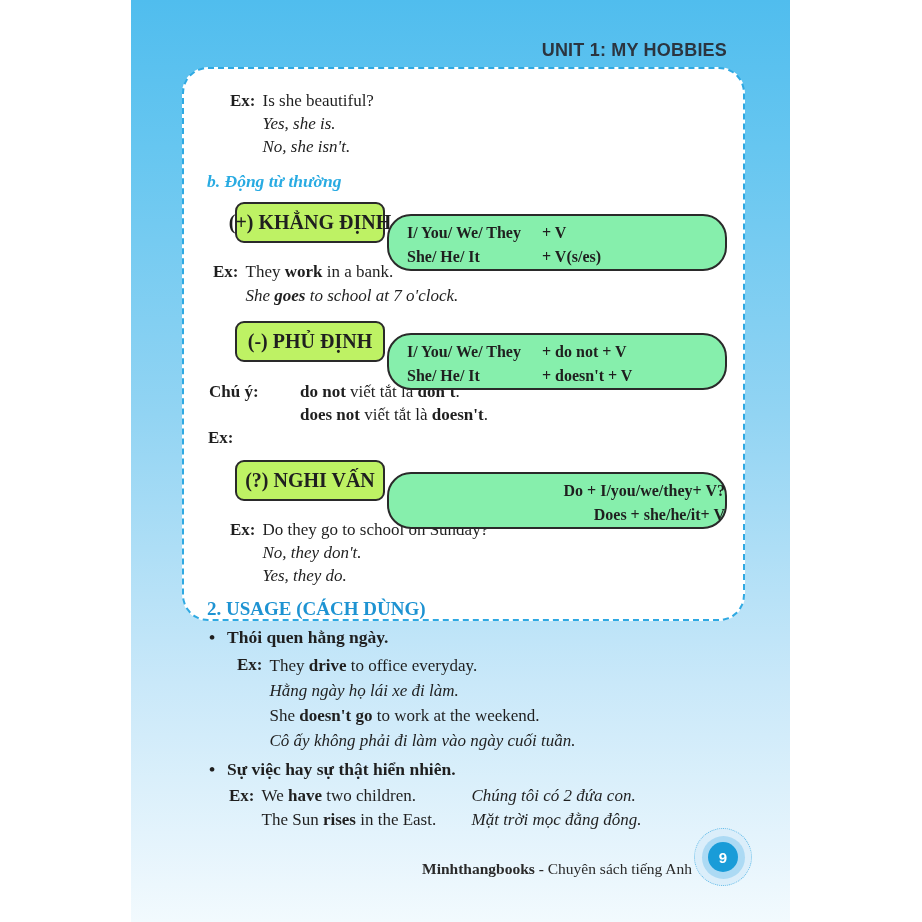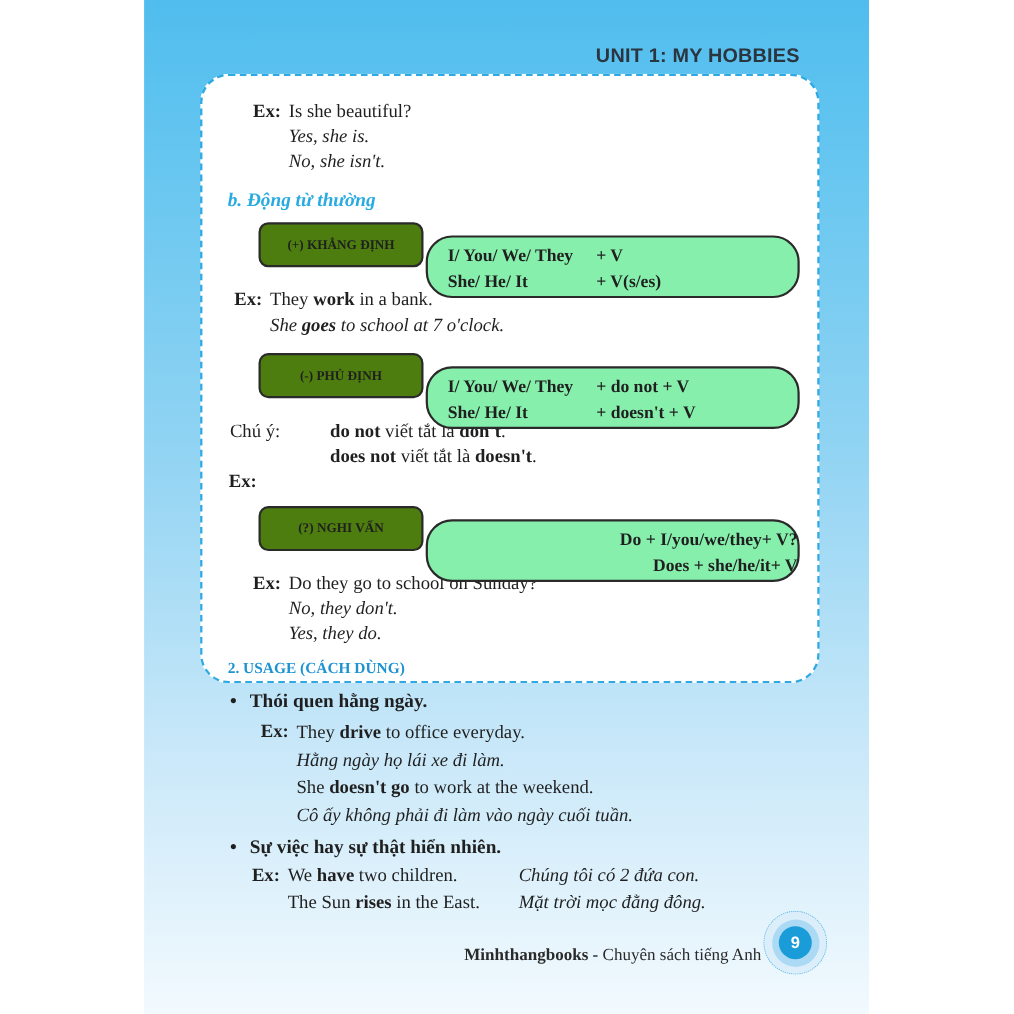--- a/index.html
+++ b/index.html
@@ -30,41 +30,41 @@
   .sub-title{
     margin:12px 0 0 23px;font-weight:bold;font-style:italic;
     font-size:17.5px;color:#29abe2;line-height:22px;
   }
   .formula-row{position:relative;height:57px;margin-left:51px;}
   .fr1{margin-top:2px;}
   .fr2{margin-top:5px;}
   .fr3{margin-top:3px;text-align:right;}
   .tag{
     position:absolute;left:0;top:8px;width:150px;height:41px;box-sizing:border-box;
-    background:#4d7c0f;border:2px solid #2a2a2a;border-radius:9px;
-    display:flex;align-items:center;justify-content:center;
-    font-weight:bold;font-size:12px;white-space:nowrap;
+    background:#bef264;border:2px solid #2a2a2a;border-radius:9px;
+    display:flex;align-items:center;justify-content:center;
+    font-weight:bold;font-size:20px;white-space:nowrap;
   }
   .fbox{
     position:absolute;left:152px;top:0;width:340px;height:57px;box-sizing:border-box;
     background:#86efac;border:2px solid #2a2a2a;border-radius:24px;
     padding:5px 0 0 18px;
     margin-top:20px;
   }
   .frow{line-height:24px;font-size:16px;font-weight:bold;white-space:nowrap;}
   .fleft{display:inline-block;min-width:135px;}
   .ex-aff{margin:9px 0 0 29px;}
   .ex-aff .line{line-height:24px;}
   .note-block{display:flex;margin:10px 0 0 25px;}
-  .note-label{font-weight:normal;font-size:17px;line-height:23px;width:91px;}
+  .note-label{font-weight:bold;font-size:17px;line-height:23px;width:91px;}
   .ex-neg{margin:0 0 0 24px;}
   .ex-neg .ex-label{margin-right:9px;}
   .ex-q{margin:9px 0 0 46px;}
   .usage-title{
-    margin:10px 0 0 23px;font-weight:bold;font-size:14px;
+    margin:10px 0 0 23px;font-weight:bold;font-size:19px;
     color:#1e93d2;line-height:24px;
   }
   .usage-intro{margin:5px 0 0 70px;font-weight:bold;font-size:17px;line-height:23px;}
   .bullet-line{display:flex;margin:5px 0 0 25px;font-size:17.5px;line-height:23px;}
   .bullet-dot{width:18px;font-weight:bold;}
   .bullet-text{font-weight:bold;}
   .ex-usage1{margin:4px 0 0 53px;}
   .ex-usage1 .line{line-height:25px;}
   .ex-usage2{margin:3px 0 0 45px;}
   .ex-usage2 .line{line-height:24px;}

